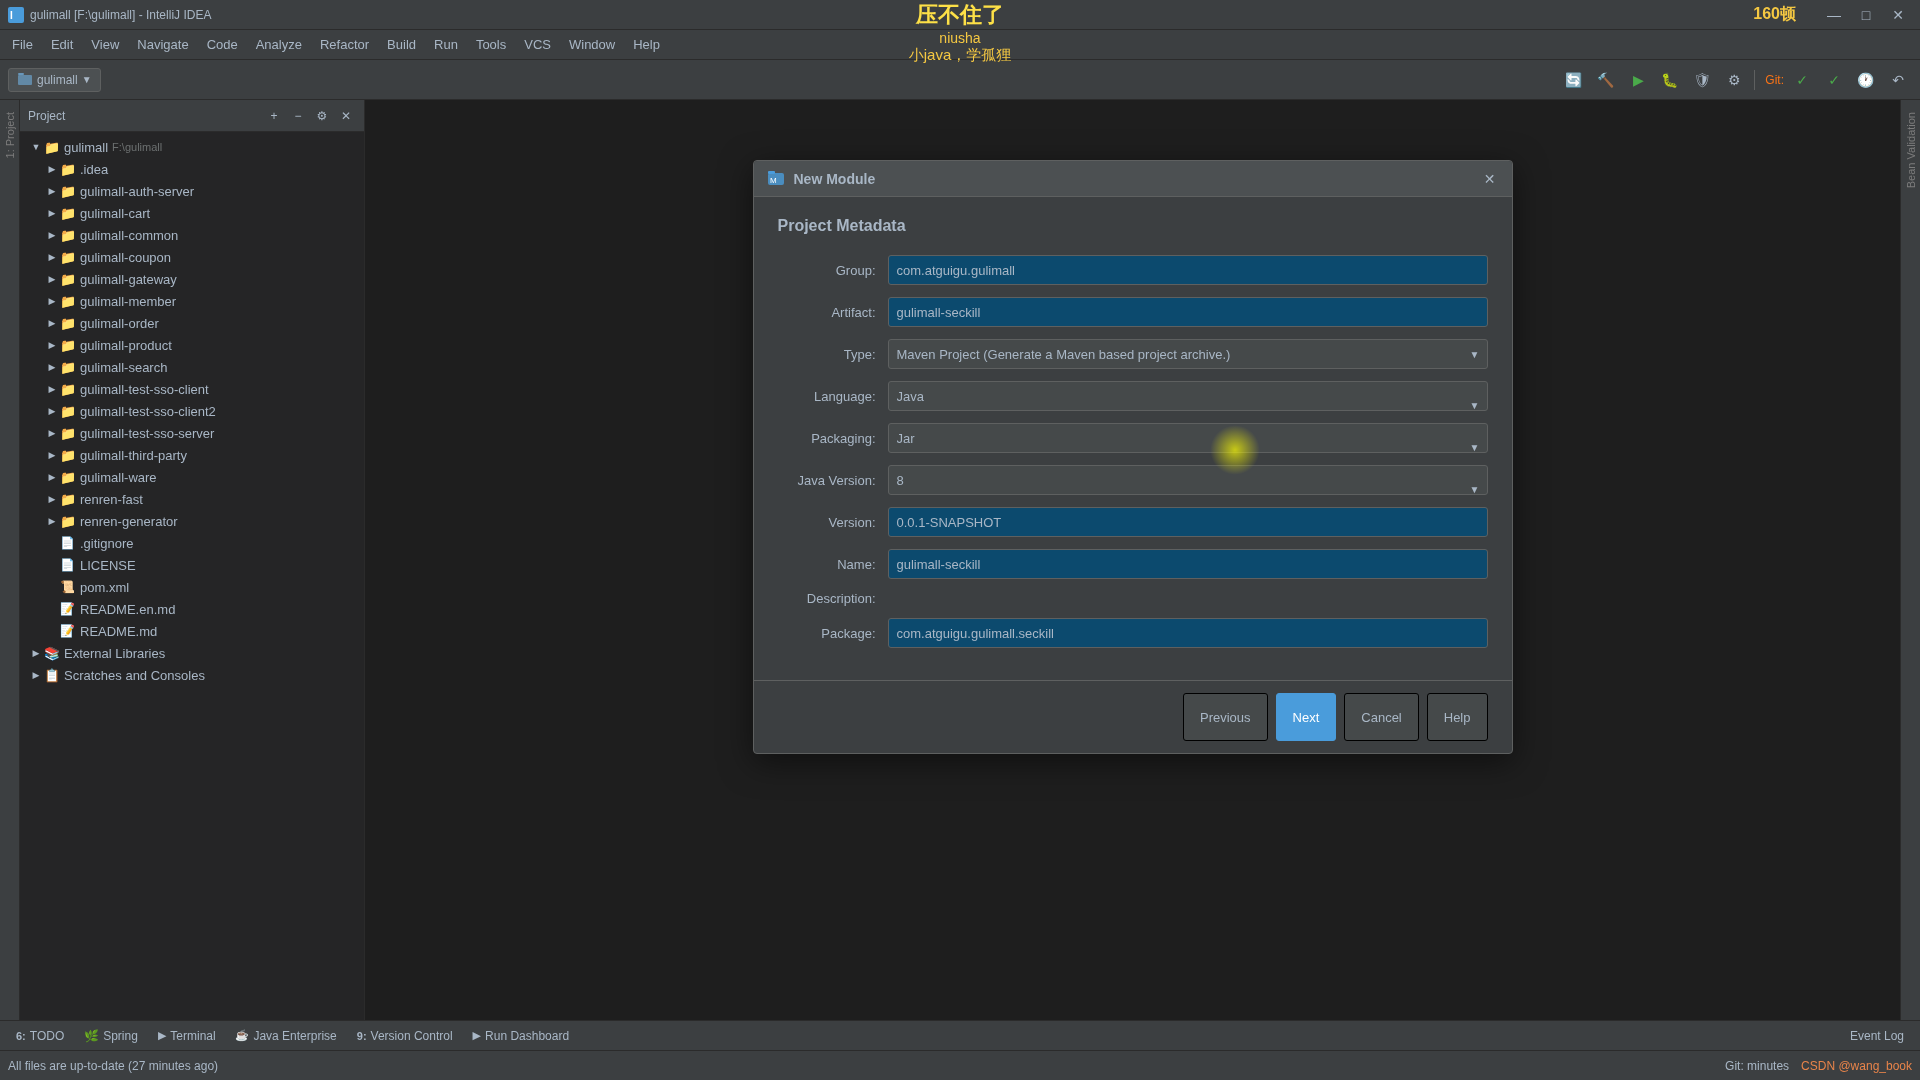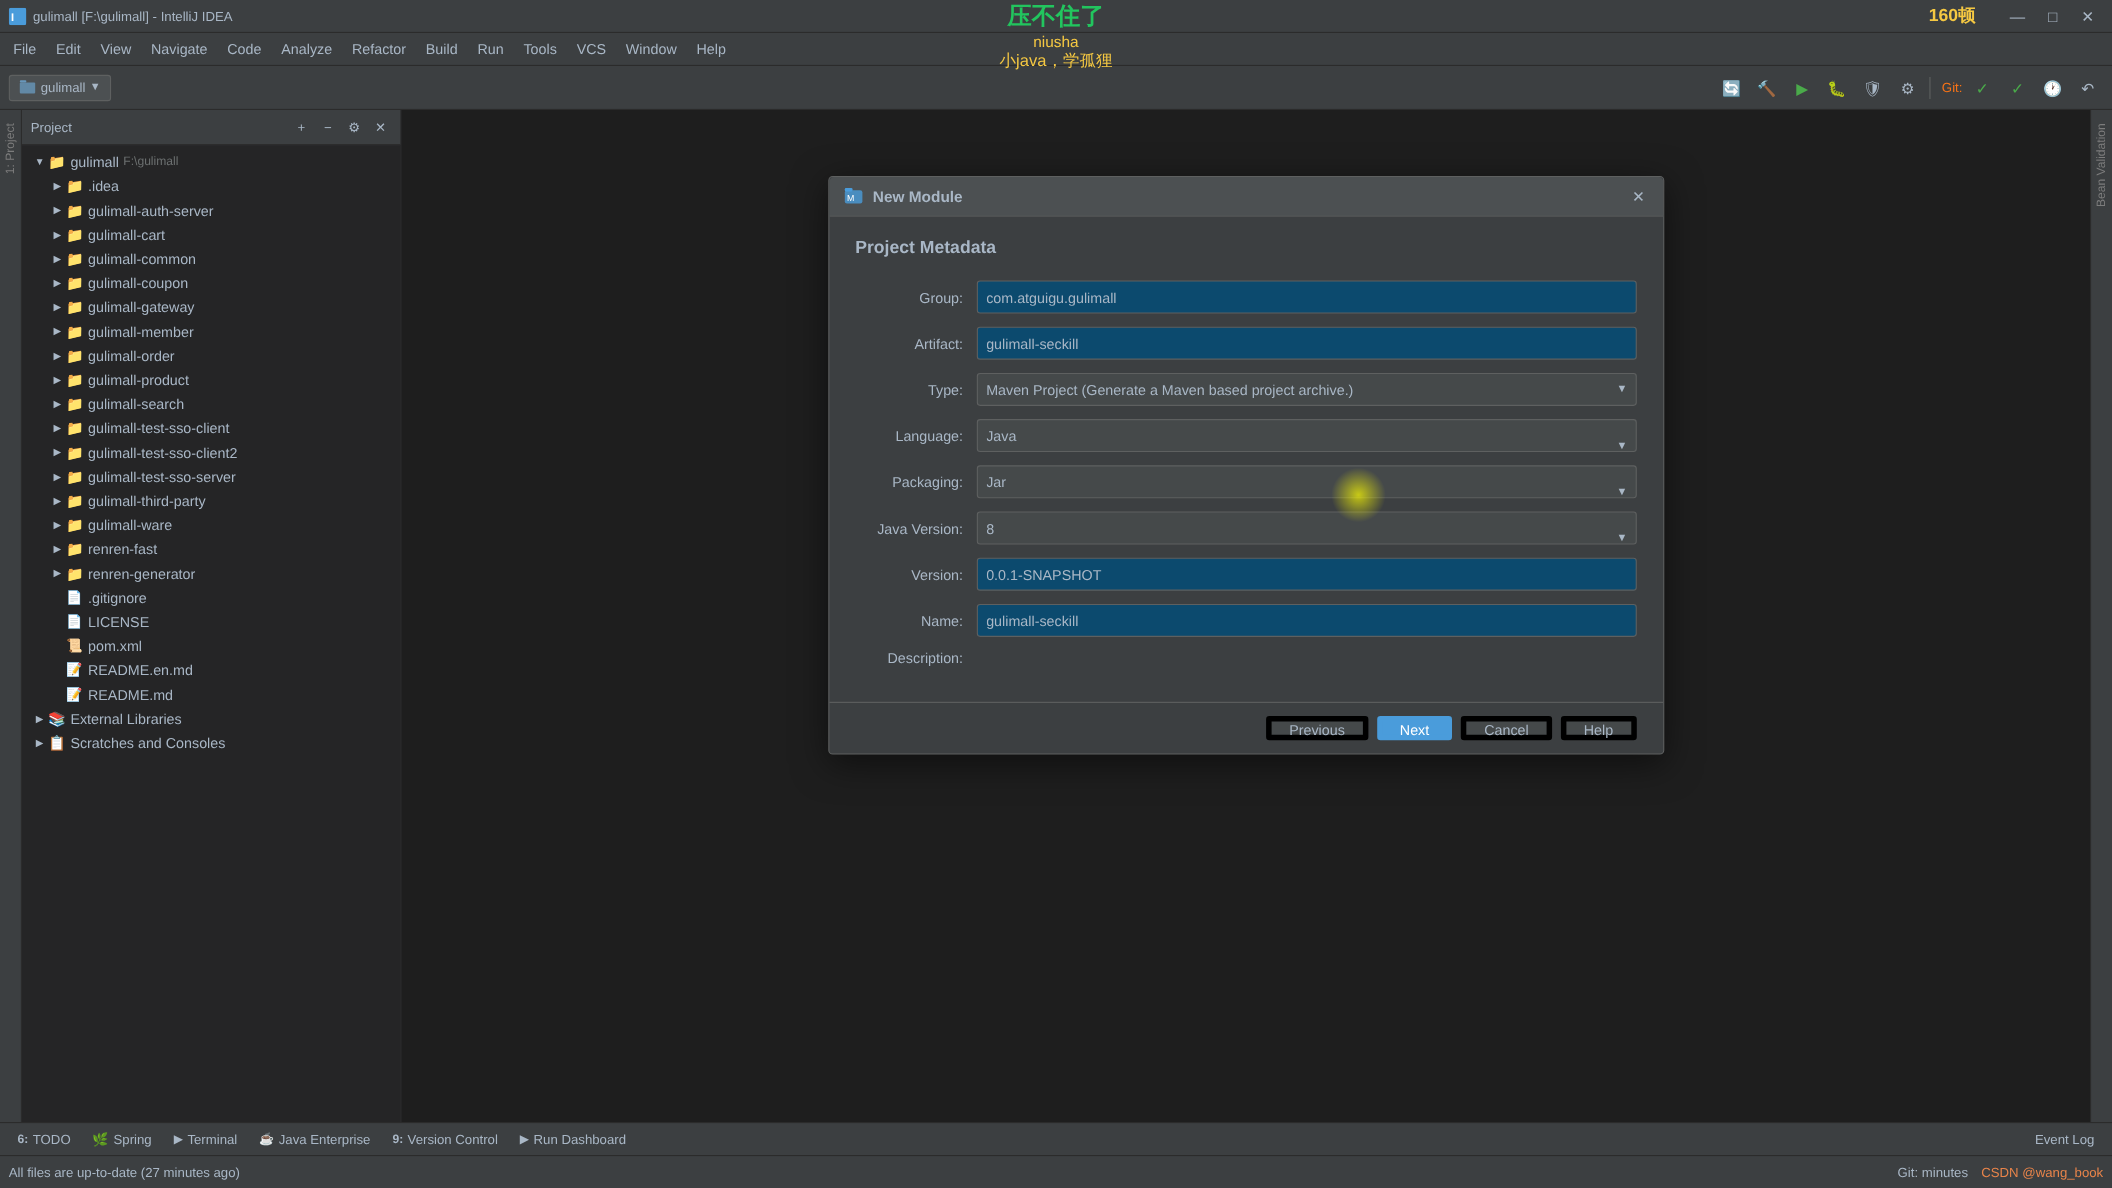--- a/index.html
+++ b/index.html
@@ -346,26 +346,26 @@
 
     #dialog-footer {
       display: flex;
       justify-content: flex-end;
       align-items: center;
       padding: 12px 24px;
       gap: 8px;
       border-top: 1px solid #5e6060;
     }
     .dialog-btn {
-      height: 22px;
+      height: 48px;
       padding: 0 16px;
       border-radius: 3px;
       font-size: 13px;
       cursor: pointer;
-      border: 5px solid #000000;
+      border: 1px solid #000000;
     }
     .dialog-btn.primary {
       background: #4a9cdb;
       border-color: #4a9cdb;
       color: white;
     }
     .dialog-btn.secondary {
       background: #45494a;
       color: #a9b7c6;
     }
@@ -451,21 +451,21 @@
       top: 0;
       left: 50%;
       transform: translateX(-50%);
       z-index: 100;
       pointer-events: none;
       text-align: center;
     }
     .watermark-line1 {
       font-size: 22px;
       font-weight: bold;
-      color: #22c55e;
+      color: #fde047;
     }
 
     
     svg { display: inline-block; }
   </style>
 </head>
 <body>
 
 <div id="title-bar">
   <div style="display:flex;align-items:center;gap:6px;">
@@ -791,20 +791,24 @@
 
           <div class="form-row">
             <label class="form-label">Name:</label>
             <input type="text" class="form-input" value="gulimall-seckill" style="">
           </div>
 
           <div class="form-row">
             <label class="form-label">Description:</label>
           </div>
 
+          <div class="form-row">
+            <label class="form-label">Package:</label>
+            <input type="text" class="form-input" value="com.atguigu.gulimall.seckill" style="">
+          </div>
         </div>
 
         <div id="dialog-footer">
           <button class="dialog-btn secondary">Previous</button>
           <button class="dialog-btn primary">Next</button>
           <button class="dialog-btn secondary">Cancel</button>
           <button class="dialog-btn secondary">Help</button>
         </div>
       </div>
     </div>

